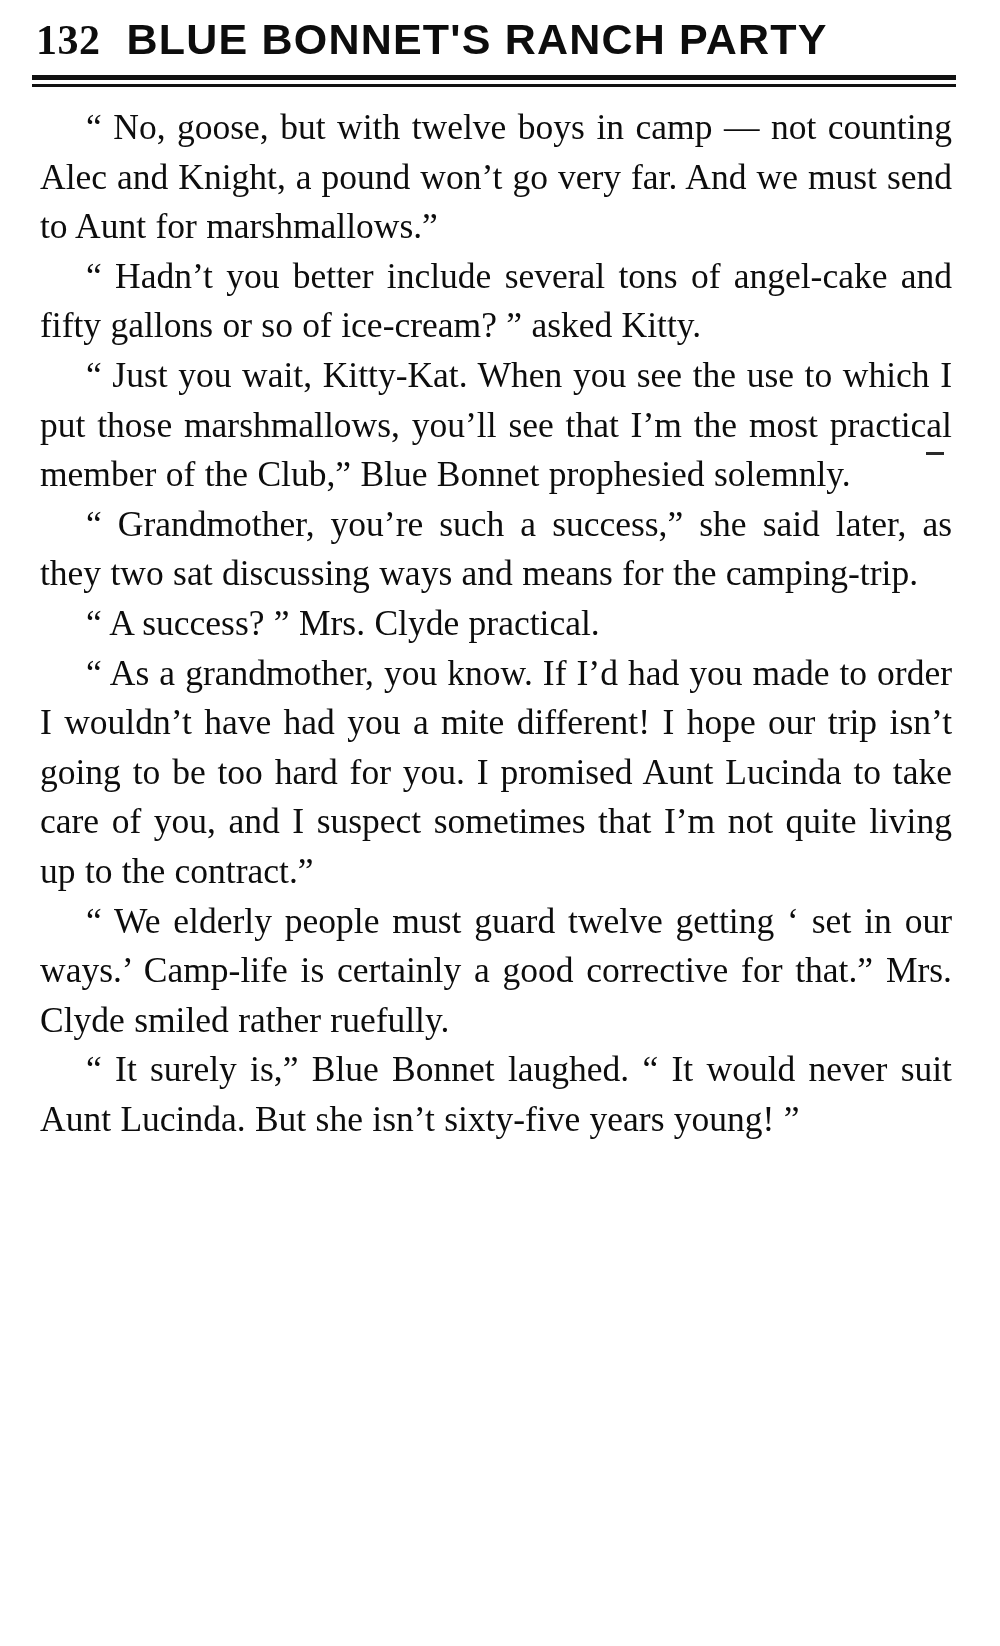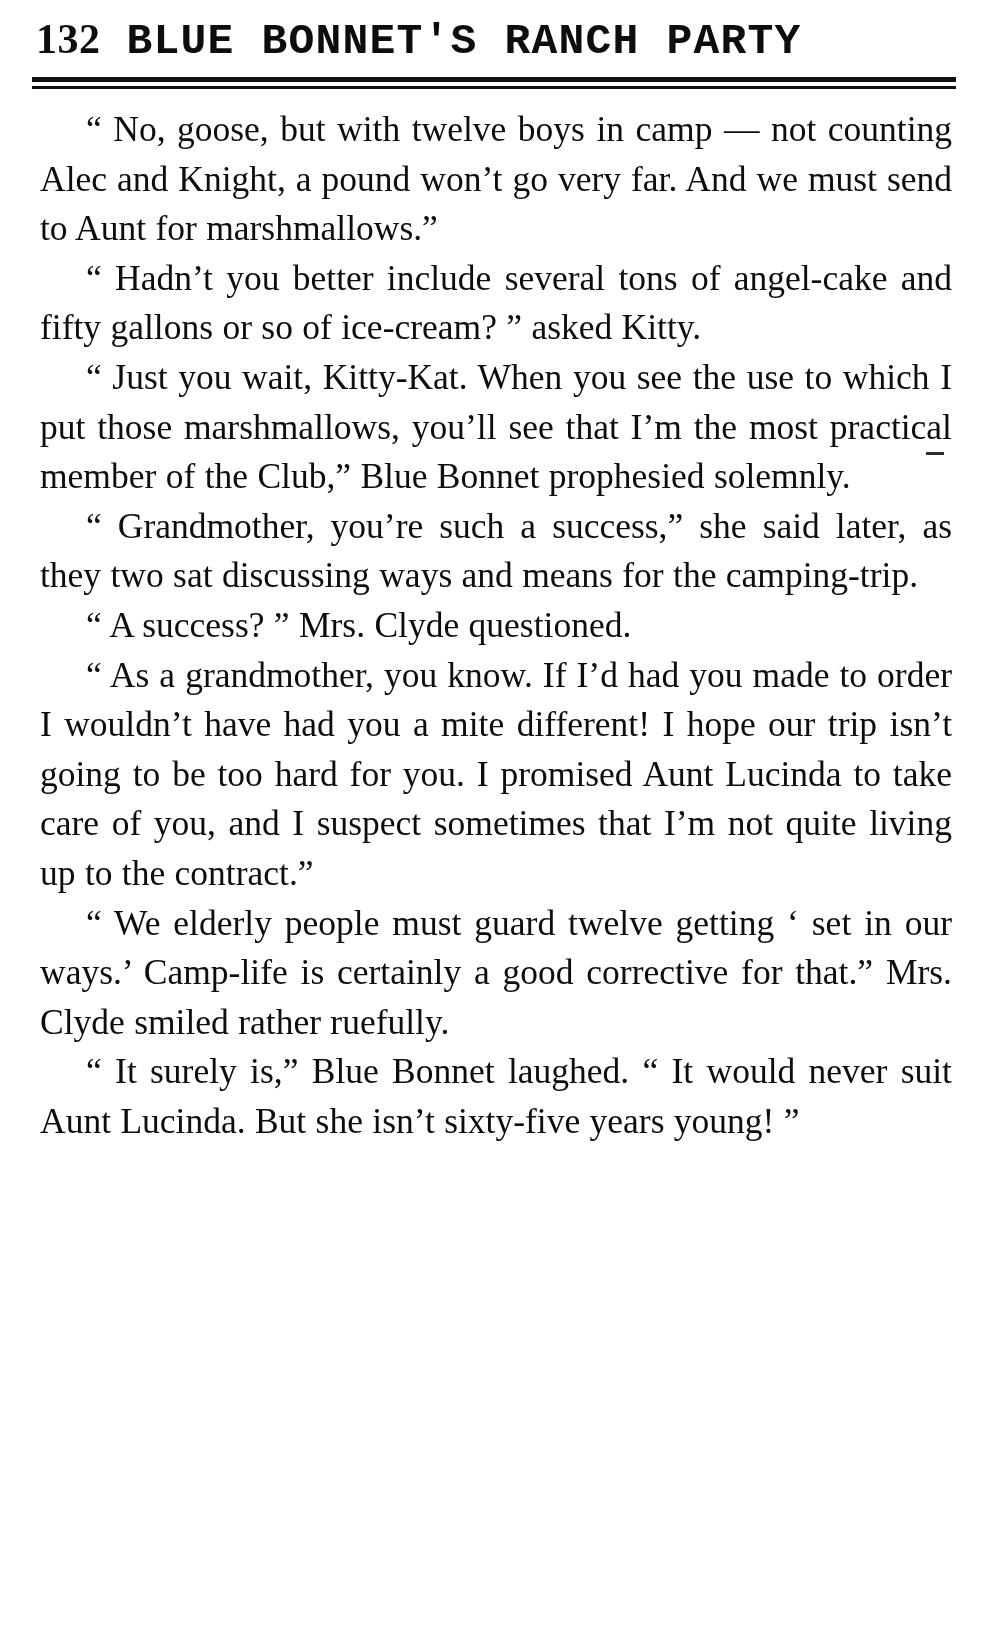--- a/index.html
+++ b/index.html
@@ -30,21 +30,21 @@
   }
   .folio {
     font-family: "Liberation Serif", serif;
     font-weight: bold;
     font-size: 42px;
     letter-spacing: 0.5px;
     line-height: 1;
     white-space: nowrap;
   }
   .head-title {
-    font-family: Liberation Mono, monospace;
+    font-family: Liberation Sans, sans-serif;
     font-weight: bold;
     font-size: 43px;
     letter-spacing: 1.2px;
     line-height: 1;
     white-space: nowrap;
   }
   .rule-group {
     margin-top: 14px;
     padding: 0 2px;
   }
@@ -99,21 +99,21 @@
     <div class="rule-thick"></div>
     <div class="rule-gap"></div>
     <div class="rule-thin"></div>
   </div>
 
   <div class="body-text">
     <p>“ No, goose, but with twelve boys in camp — not counting Alec and Knight, a pound won’t go very far.  And we must send to Aunt for marshmallows.”</p>
     <p>“ Hadn’t you better include several tons of angel-cake and fifty gallons or so of ice-cream? ” asked Kitty.</p>
     <p>“ Just you wait, Kitty-Kat.  When you see the use to which I put those marshmallows, you’ll see that I’m the most practical member of the Club,” Blue Bonnet prophesied solemnly.</p>
     <p>“ Grandmother, you’re such a success,” she said later, as they two sat discussing ways and means for the camping-trip.</p>
-    <p>“ A success? ” Mrs. Clyde questioned.</p>
+    <p>“ A success? ” Mrs. Clyde practical.</p>
     <p>“ As a grandmother, you know.  If I’d had you made to order I wouldn’t have had you a mite different!  I hope our trip isn’t going to be too hard for you.  I promised Aunt Lucinda to take care of you, and I suspect sometimes that I’m not quite living up to the contract.”</p>
     <p>“ We elderly people must guard twelve getting ‘ set in our ways.’  Camp-life is certainly a good corrective for that.”  Mrs. Clyde smiled rather ruefully.</p>
     <p>“ It surely is,” Blue Bonnet laughed.  “ It would never suit Aunt Lucinda.  But she isn’t sixty-five years young! ”</p>
   </div>
 
   <div class="stray-mark"></div>
 
 </div>
 
 </body></html>

